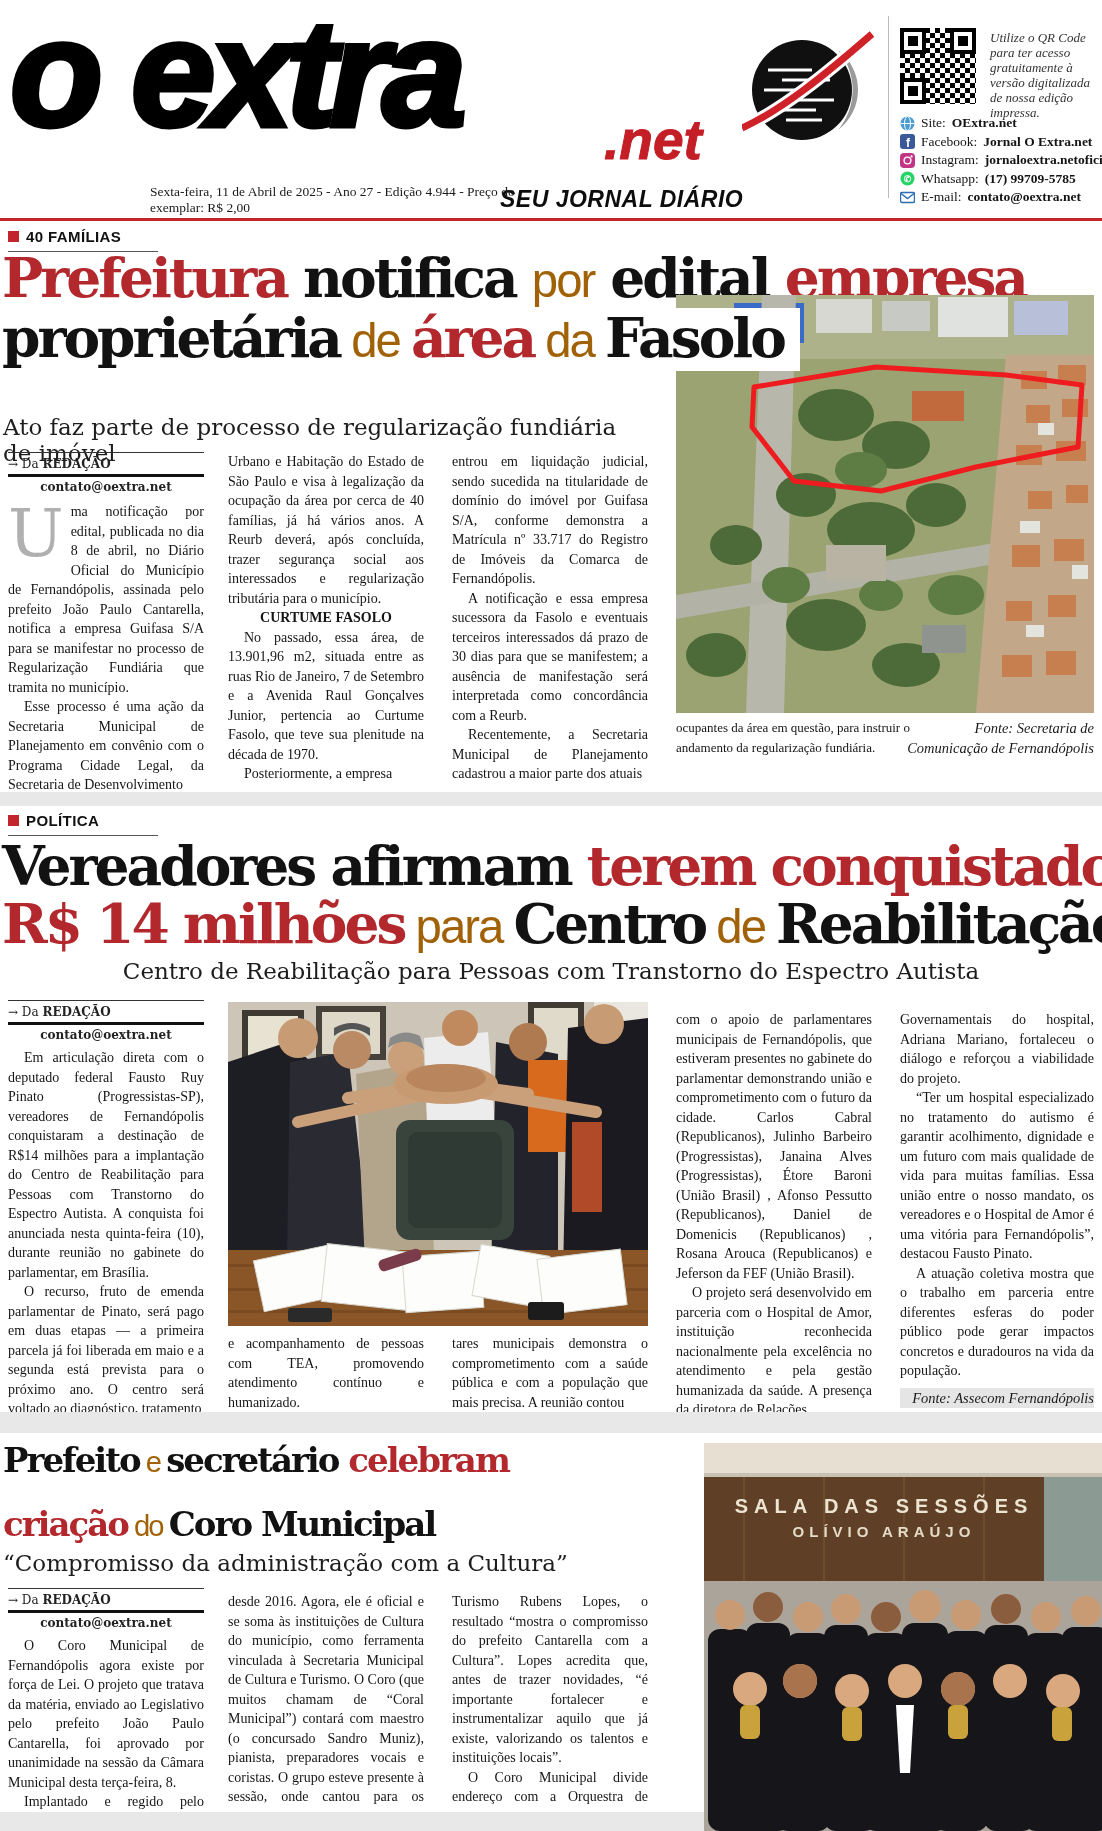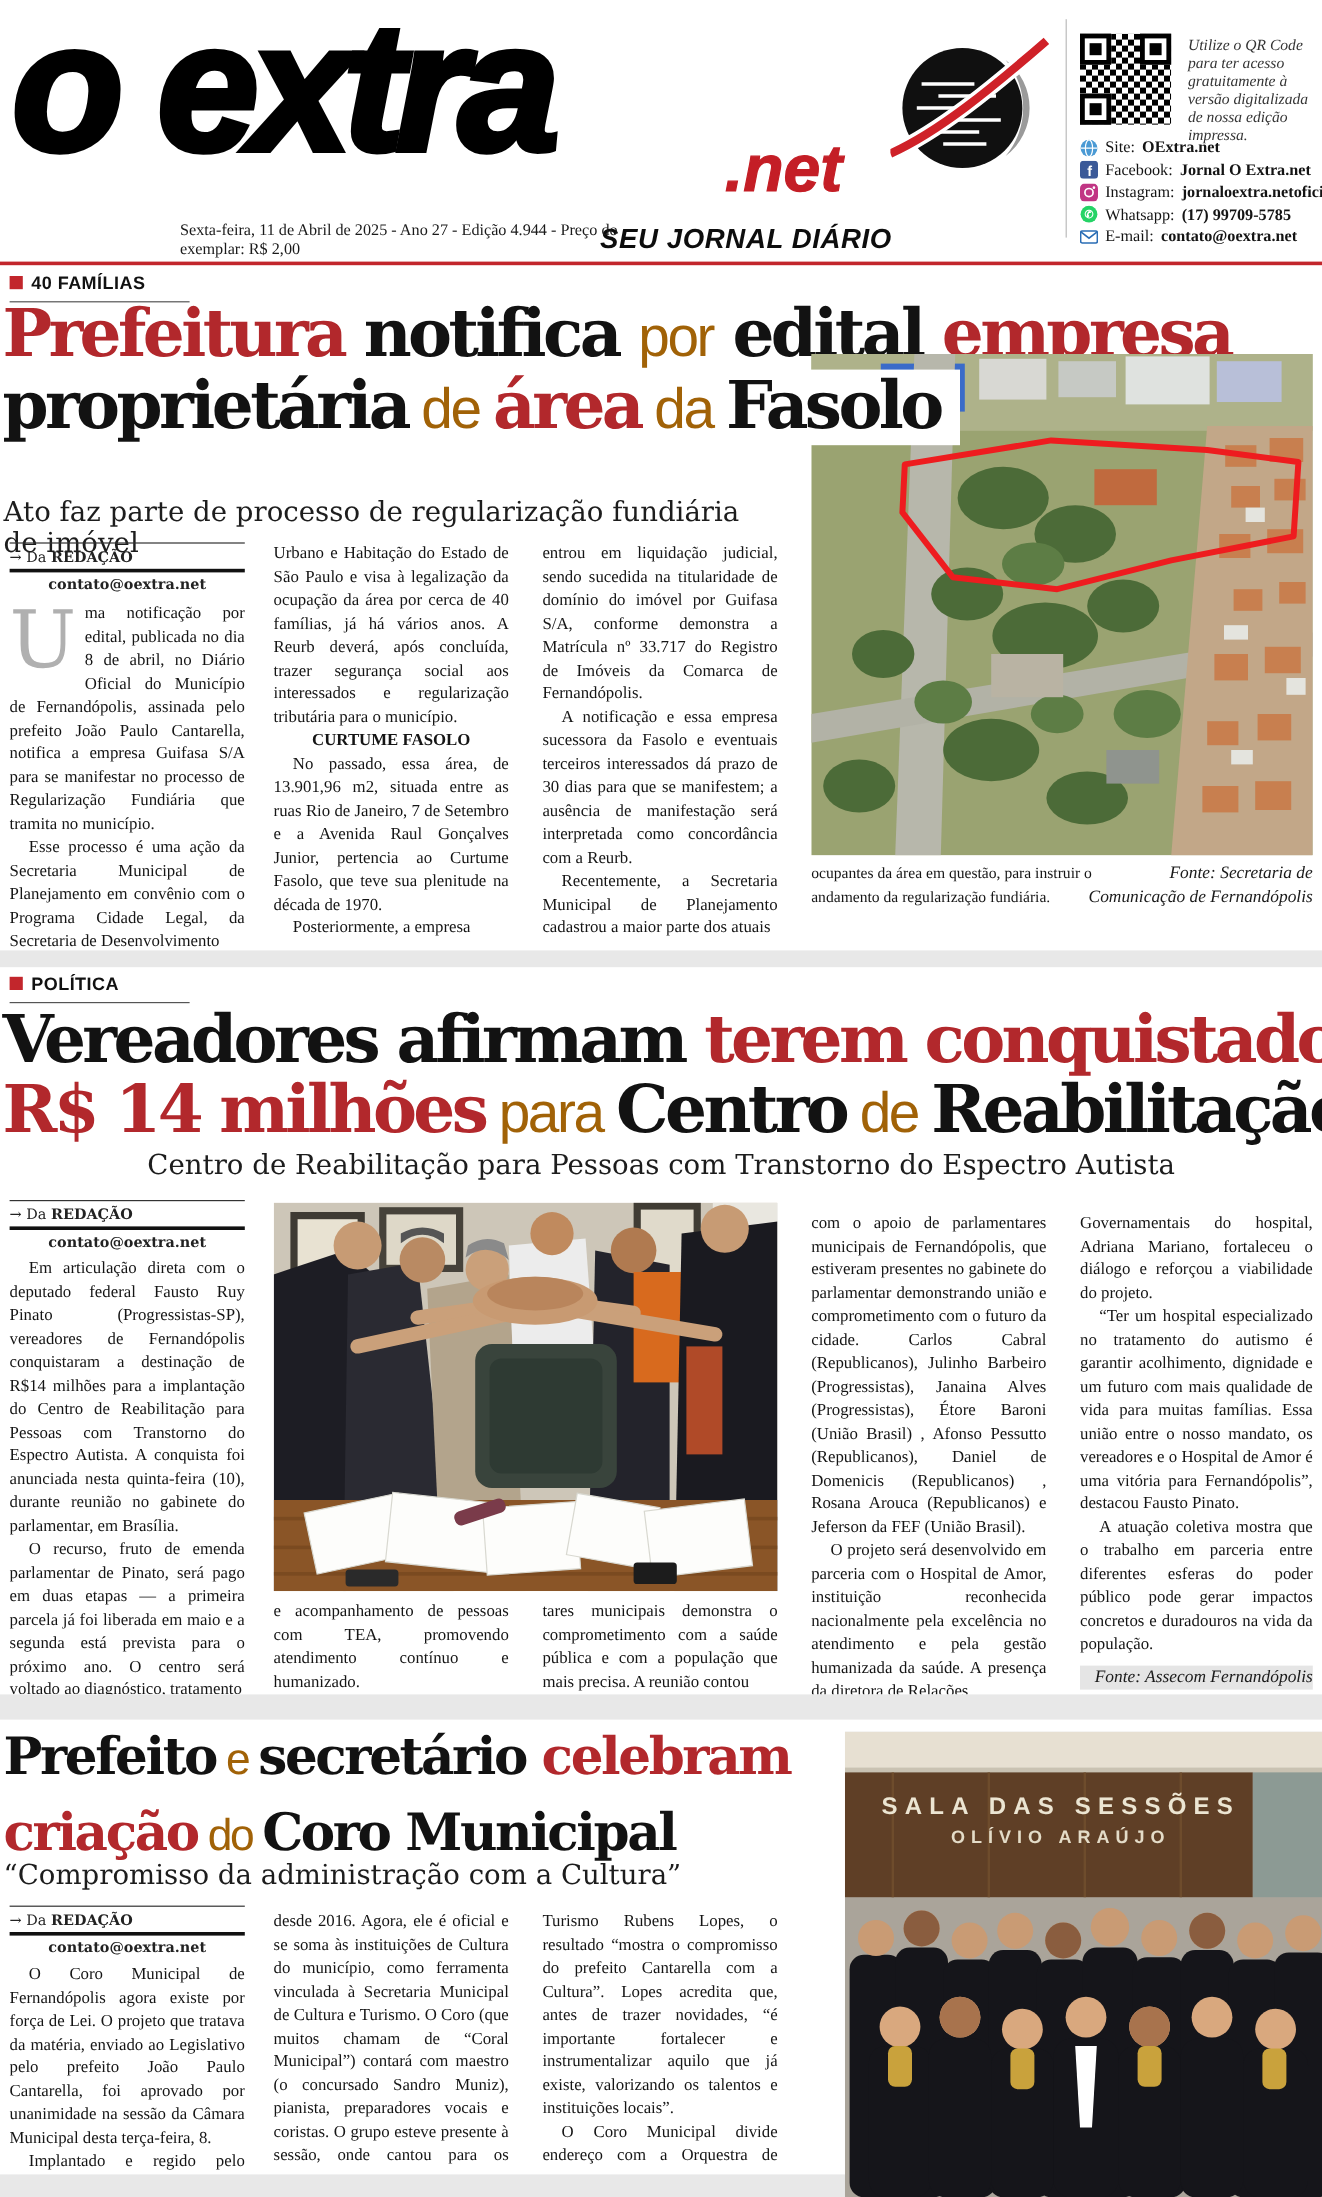--- a/index.html
+++ b/index.html
@@ -46,21 +46,21 @@
   
   .hl{font-family:"DejaVu Serif",serif;font-weight:bold;letter-spacing:-3px;
       line-height:1;white-space:nowrap;}
   .hl span{white-space:pre;}
   .hl .red{color:#b2282c;}
   .hl .blk{color:#121212;}
   .hl .lite{font-family:"Liberation Sans",sans-serif;font-weight:400;font-size:.86em;
             letter-spacing:-2px;color:#a16207;}
   .hl-a1{font-size:55px;}
   .hl-a2{font-size:55px;}
-  .hl-a3{font-size:43px;letter-spacing:-2px;}
+  .hl-a3{font-size:34px;letter-spacing:-2px;}
   .hl-box{background:#fff;padding:2px 16px 6px 0;z-index:3;}
 
   .subhead{font-family:"DejaVu Serif",serif;font-size:23px;color:#1d1d1d;}
   .subhead-center{text-align:center;width:1102px;left:0;}
 
   
   .byline{width:196px;border-top:1px solid #333;font-family:"DejaVu Serif",serif;}
   .byline .row{font-size:12px;padding:4px 0 3px;color:#222;}
   .byline .row b{font-weight:bold;}
   .byline .thick{height:3px;background:#111;}

